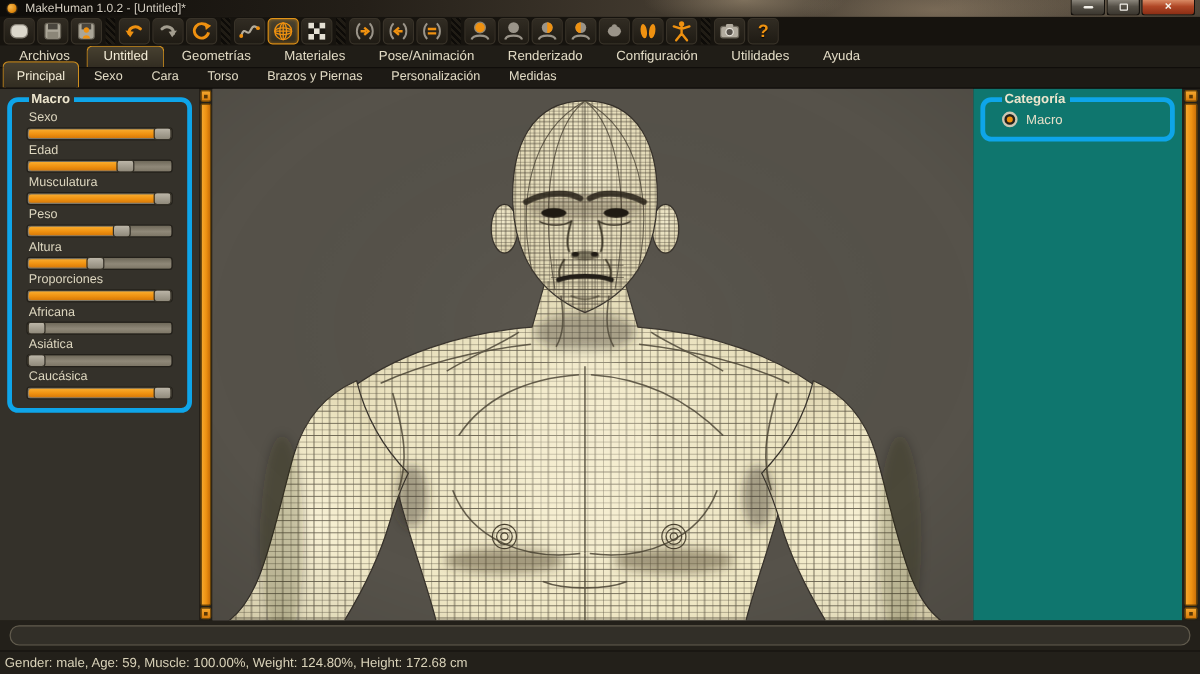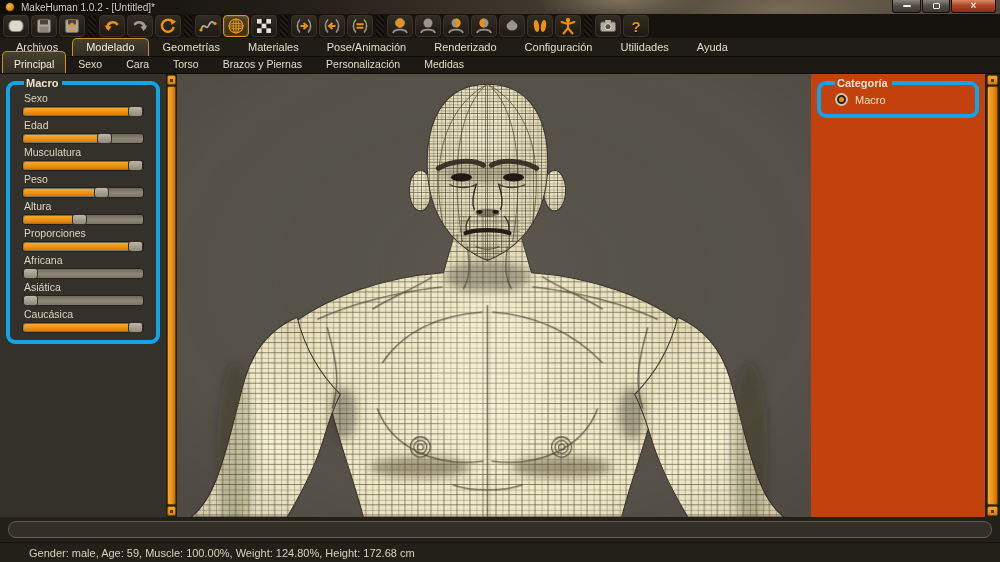--- a/index.html
+++ b/index.html
@@ -49,21 +49,21 @@
   .tabs-sub  { height:17px; flex:0 0 17px; display:flex; align-items:flex-end; background:#1d1a15;
     border-bottom:1px solid #0d0b08; padding-left:2px; }
   .tab { font-size:11px; color:#e2dbc5; padding:2px 13px 3px; border:1px solid transparent;
     border-bottom:none; border-radius:5px 5px 0 0; white-space:nowrap; }
   .tabs-sub .tab { font-size:10.5px; padding:6px 11px 3px; }
   .tab.selected { background:linear-gradient(#474030,#322d22); border-color:#cf8f1f; color:#f3ecd6; }
 
   
   .content { flex:1 1 auto; display:flex; min-height:0; }
   .panel-left  { width:166px; flex:0 0 166px; background:#34312a; }
-  .panel-right { width:174px; flex:0 0 174px; background:#c2410c; }
+  .panel-right { width:174px; flex:0 0 174px; background:#0f766e; }
   .vscroll { width:11px; flex:0 0 11px; background:#23201a; display:flex; flex-direction:column;
     align-items:stretch; padding:1px 1px; }
   .vscroll.right { width:15px; flex:0 0 15px; padding:1px 2px; }
   .sb-arrow { height:10px; flex:0 0 10px; border:1px solid #7a4d08; border-radius:2px;
     background:linear-gradient(#f7a82e,#d97d0c); display:flex; align-items:center; justify-content:center; }
   .sb-arrow::after { content:""; width:3px; height:3px; background:#5a3806; }
   .sb-track { flex:1 1 auto; margin:1px 0;
     background:linear-gradient(90deg,#f7a82e,#ee9112 55%,#c96f08); border-radius:2px;
     border:1px solid #6b4406; }
 
@@ -90,21 +90,21 @@
 
   
   .viewport { flex:1 1 auto; position:relative; background:#56524a; min-width:0; }
   .viewport svg { width:100%; height:100%; display:block; }
 
   
   .progress-row { height:25px; flex:0 0 25px; background:#23201a; display:flex; align-items:center; }
   .progress-bar { height:17px; flex:1; margin:0 8px; border:1px solid #625c4e; border-radius:8px;
     background:#322f28; }
   .statusbar { height:20px; flex:0 0 20px; background:#23201a; display:flex; align-items:center;
-    border-top:1px solid #16130f;padding-left:25px; }
+    border-top:1px solid #16130f; }
   .status-text { font-size:11px; color:#d9d2b9; padding-left:4px; white-space:nowrap; }
 </style>
 </head>
 <body>
 
 <div class="app">
 
   <div class="titlebar">
     <div class="app-logo"></div>
     <div class="title-text">MakeHuman 1.0.2 - [Untitled]*</div>
@@ -284,21 +284,21 @@
           </svg>
       </div>
       <div class="tb-btn">
         <span class="help-glyph">?</span>
       </div>
     </div>
   </div>
 
   <div class="tabs-main">
     <div class="tab">Archivos</div>
-    <div class="tab selected">Modelado</div>
+    <div class="tab selected">Untitled</div>
     <div class="tab">Geometrías</div>
     <div class="tab">Materiales</div>
     <div class="tab">Pose/Animación</div>
     <div class="tab">Renderizado</div>
     <div class="tab">Configuración</div>
     <div class="tab">Utilidades</div>
     <div class="tab">Ayuda</div>
   </div>
 
   <div class="tabs-sub">

